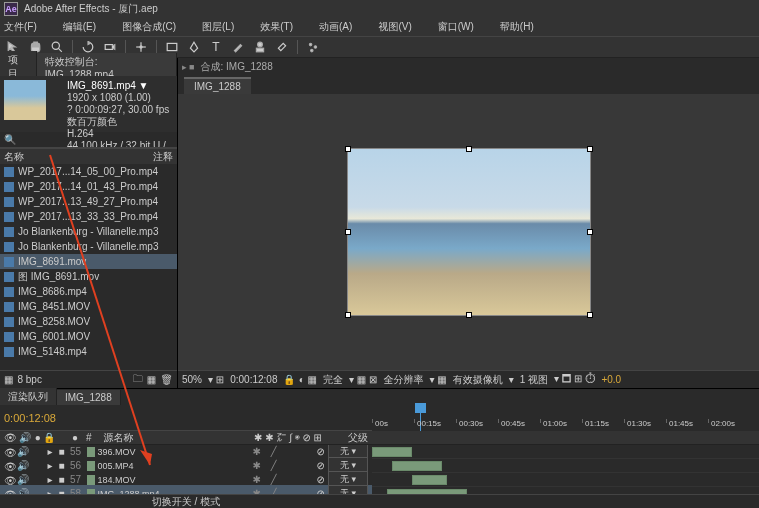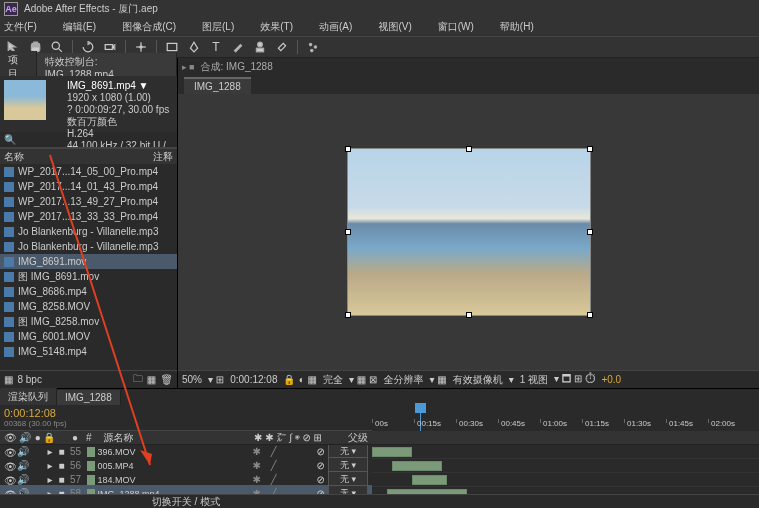--- a/index.html
+++ b/index.html
@@ -215,25 +215,25 @@
         <div class="pitem">
           <div class="picon"></div>
           <span>图 IMG_8691.mov</span>
         </div>
         <div class="pitem">
           <div class="picon"></div>
           <span>IMG_8686.mp4</span>
         </div>
         <div class="pitem">
           <div class="picon"></div>
+          <span>IMG_8451.MOV</span>
+        </div>
+        <div class="pitem">
+          <div class="picon"></div>
           <span>IMG_8258.MOV</span>
-        </div>
-        <div class="pitem">
-          <div class="picon"></div>
-          <span>图 IMG_8258.mov</span>
         </div>
         <div class="pitem">
           <div class="picon"></div>
           <span>IMG_6001.MOV</span>
         </div>
         <div class="pitem">
           <div class="picon"></div>
           <span>IMG_5148.mp4</span>
         </div>
       </div>
@@ -286,21 +286,20 @@
 </div>
 
 <div class="bottom">
   <div class="btabs">
     <div class="tab">渲染队列</div>
     <div class="tab active">IMG_1288</div>
   </div>
   <div class="bhdr">
     <div class="tc">
       <div class="tc1">0:00:12:08</div>
-      <div class="tc2">00368 (30.00 fps)</div>
     </div>
     <div class="ruler" id="ruler">
       <div class="playhead" style="left:48px">
           <div class="phh"></div>
         </div>
     <div class="tick" style="left: 0px;">00s</div>
         <div class="tick" style="left: 42px;">00:15s</div>
         <div class="tick" style="left: 84px;">00:30s</div>
         <div class="tick" style="left: 126px;">00:45s</div>
         <div class="tick" style="left: 168px;">01:00s</div>

